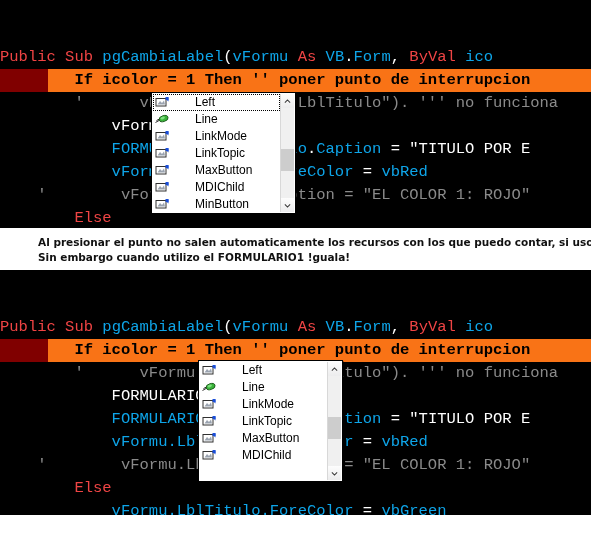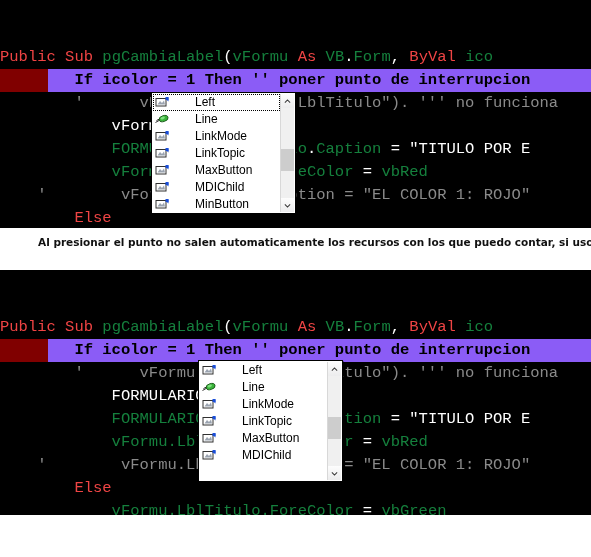--- a/index.html
+++ b/index.html
@@ -28,25 +28,25 @@
 
   .code-line {
     position: relative;
     height: 23px;
     line-height: 23px;
     white-space: pre;
     color: #00d000;
   }
   .tok { white-space: pre; }
   .kw      { color: #ef4444; }
-  .green   { color: #15803d; text-align: center; }
+  .green   { color: #0ea5e9; text-align: center; }
   .white   { color: #ffffff; }
   .comment { color: #8a8a8a; }
   .hl-line {
-    background: #8b5cf6;
+    background: #f97316;
     color: #000000;
     font-weight: bold;
   }
   .hl-line .tok { color: #000000; }
   .bp-box {
     position: absolute;
     left: 0; top: 0;
     width: 48px; height: 23px;
     background: #800000;
   }
@@ -247,20 +247,21 @@
       <div class="ac-sb-btn ac-sb-down">
         <svg class="chev" viewBox="0 0 8 8">
             <path d="M1 2.8 L4 5.8 L7 2.8" stroke="#3b3b3b" stroke-width="1.2" fill="none"></path>
           </svg>
       </div>
     </div>
   </div>
 
   <div id="note">
     <div>Al presionar el punto no salen automaticamente los recursos con los que puedo contar, si uso vFormu.</div>
+    <div>Sin embargo cuando utilizo el FORMULARIO1 !guala!</div>
   </div>
 
   <div class="code-panel" id="panel-bottom">
     <div class="lines"><div class="code-line"><span class="tok kw">Public Sub </span><span class="tok green">pgCambiaLabel</span><span class="tok white">(</span><span class="tok green">vFormu </span><span class="tok kw">As </span><span class="tok green">VB</span><span class="tok white">.</span><span class="tok green">Form</span><span class="tok white">, </span><span class="tok kw">ByVal </span><span class="tok green">ico</span></div><div class="code-line hl-line"><span class="bp-box"></span><span class="tok ">        If icolor = 1 Then '' poner punto de interrupcion</span></div><div class="code-line"><span class="tok comment">        '      vFormu.Controls("LblTitulo"). ''' no funciona</span></div><div class="code-line"><span class="tok white">            FORMULARIO1.l</span><span class="caret"></span></div><div class="code-line"><span class="tok green">            FORMULARIO1.LblTitulo</span><span class="tok white">.</span><span class="tok green">Caption</span><span class="tok white"> = </span><span class="tok white">"TITULO POR E</span></div><div class="code-line"><span class="tok green">            vFormu.LblTitulo.ForeColor</span><span class="tok white"> = </span><span class="tok green">vbRed</span></div><div class="code-line"><span class="tok comment">    '        vFormu.LblColor.Caption = "EL COLOR 1: ROJO"</span></div><div class="code-line"><span class="tok kw">        Else</span></div><div class="code-line"><span class="tok green">            vFormu.LblTitulo.ForeColor</span><span class="tok white"> = </span><span class="tok green">vbGreen</span></div></div>
   </div>
 
   <div class="ac-list" id="ac-bottom" style="left:198px; top:360px; width:145px; height:122px;">
     <div class="ac-items">
         <div class="ac-item">
           <span class="ic ic-prop">

